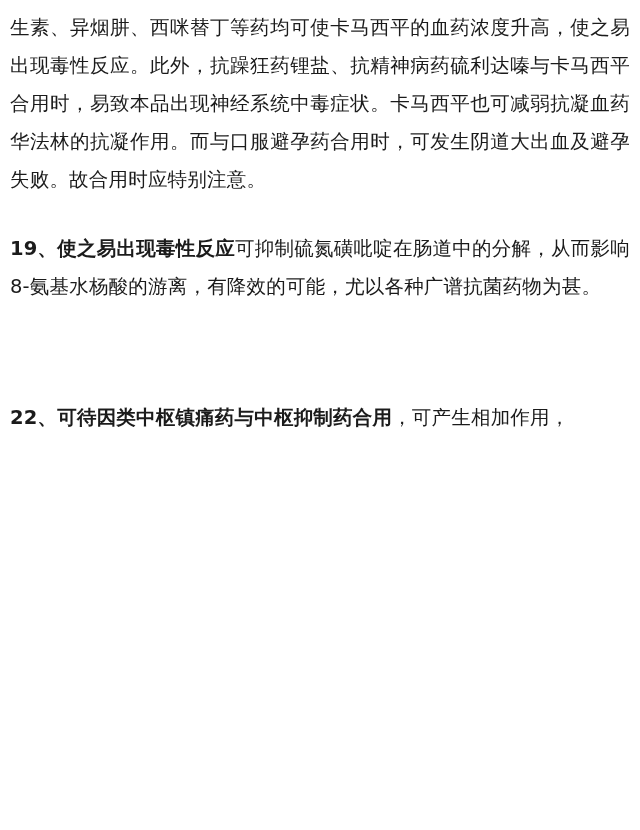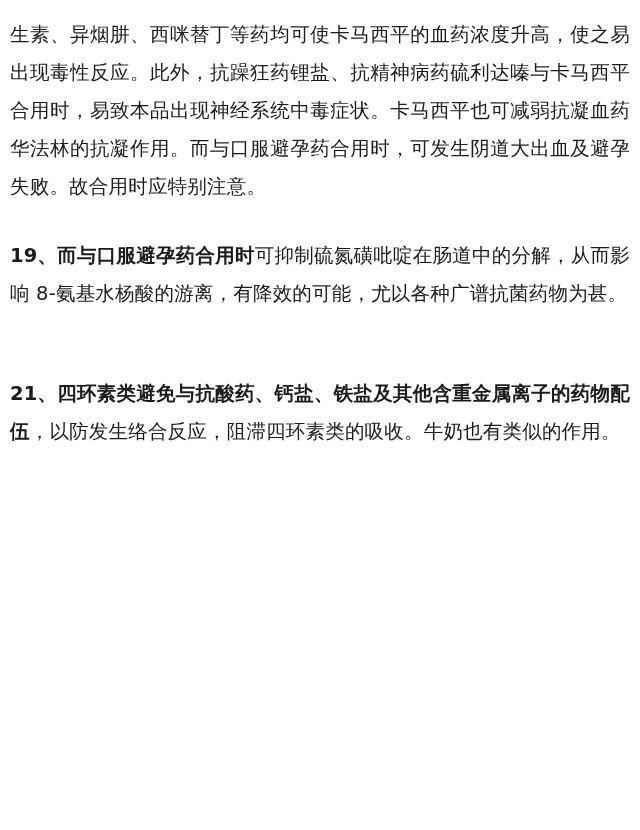--- a/index.html
+++ b/index.html
@@ -11,21 +11,21 @@
     width: 640px;
     height: 830px;
     overflow: hidden;
     font-family: "DejaVu Sans", "Liberation Sans", sans-serif;
     color: #1b1b1b;
   }
   .page {
     box-sizing: border-box;
     width: 640px;
     height: 830px;
-    padding: 12px 10px;
+    padding: 5px 10px;
     background: #ffffff;
   }
   .para {
     font-size: 19.5px;
     line-height: 38px;
     letter-spacing: 0.2px;
     text-align: justify;
     text-justify: inter-ideograph;
     margin: 0;
     word-break: break-all;
@@ -41,19 +41,19 @@
     margin-top: 33px;
   }
 </style>
 </head>
 <body>
 
 <div class="page">
   <div id="doc-body">
       <p class="para first"><span>生素、异烟肼、西咪替丁等药均可使卡马西平的血药浓度升高，使之易出现毒性反应。此外，抗躁狂药锂盐、抗精神病药硫利达嗪与卡马西平合用时，易致本品出现神经系统中毒症状。卡马西平也可减弱抗凝血药华法林的抗凝作用。而与口服避孕药合用时，可发生阴道大出血及避孕失败。故合用时应特别注意。</span></p>
       <div class="spacer"></div>
-      <p class="para"><span class="bold">19、</span><span class="bold">而与口服避孕药合用时</span><span>可抑制硫氮磺吡啶在肠道中的分解，从而影响 8-氨基水杨酸的游离，有降效的可能，尤以各种广谱抗菌药物为甚。</span></p>
+      <p class="para"><span class="bold">19、</span><span class="bold">使之易出现毒性反应</span><span>可抑制硫氮磺吡啶在肠道中的分解，从而影响 8-氨基水杨酸的游离，有降效的可能，尤以各种广谱抗菌药物为甚。</span></p>
       <div class="spacer"></div>
       <div class="spacer"></div>
-      <p class="para"><span class="bold">21、</span><span class="bold">四环素类避免与抗酸药、钙盐、铁盐及其他含重金属离子的药物配伍</span><span>，以防发生络合反应，阻滞四环素类的吸收。牛奶也有类似的作用。</span></p>
       <div class="spacer"></div>
+      <p class="para"><span class="bold">22、</span><span class="bold">可待因类中枢镇痛药与中枢抑制药合用</span><span>，可产生相加作用，</span></p>
     </div>
 </div>
 
 </body></html>

